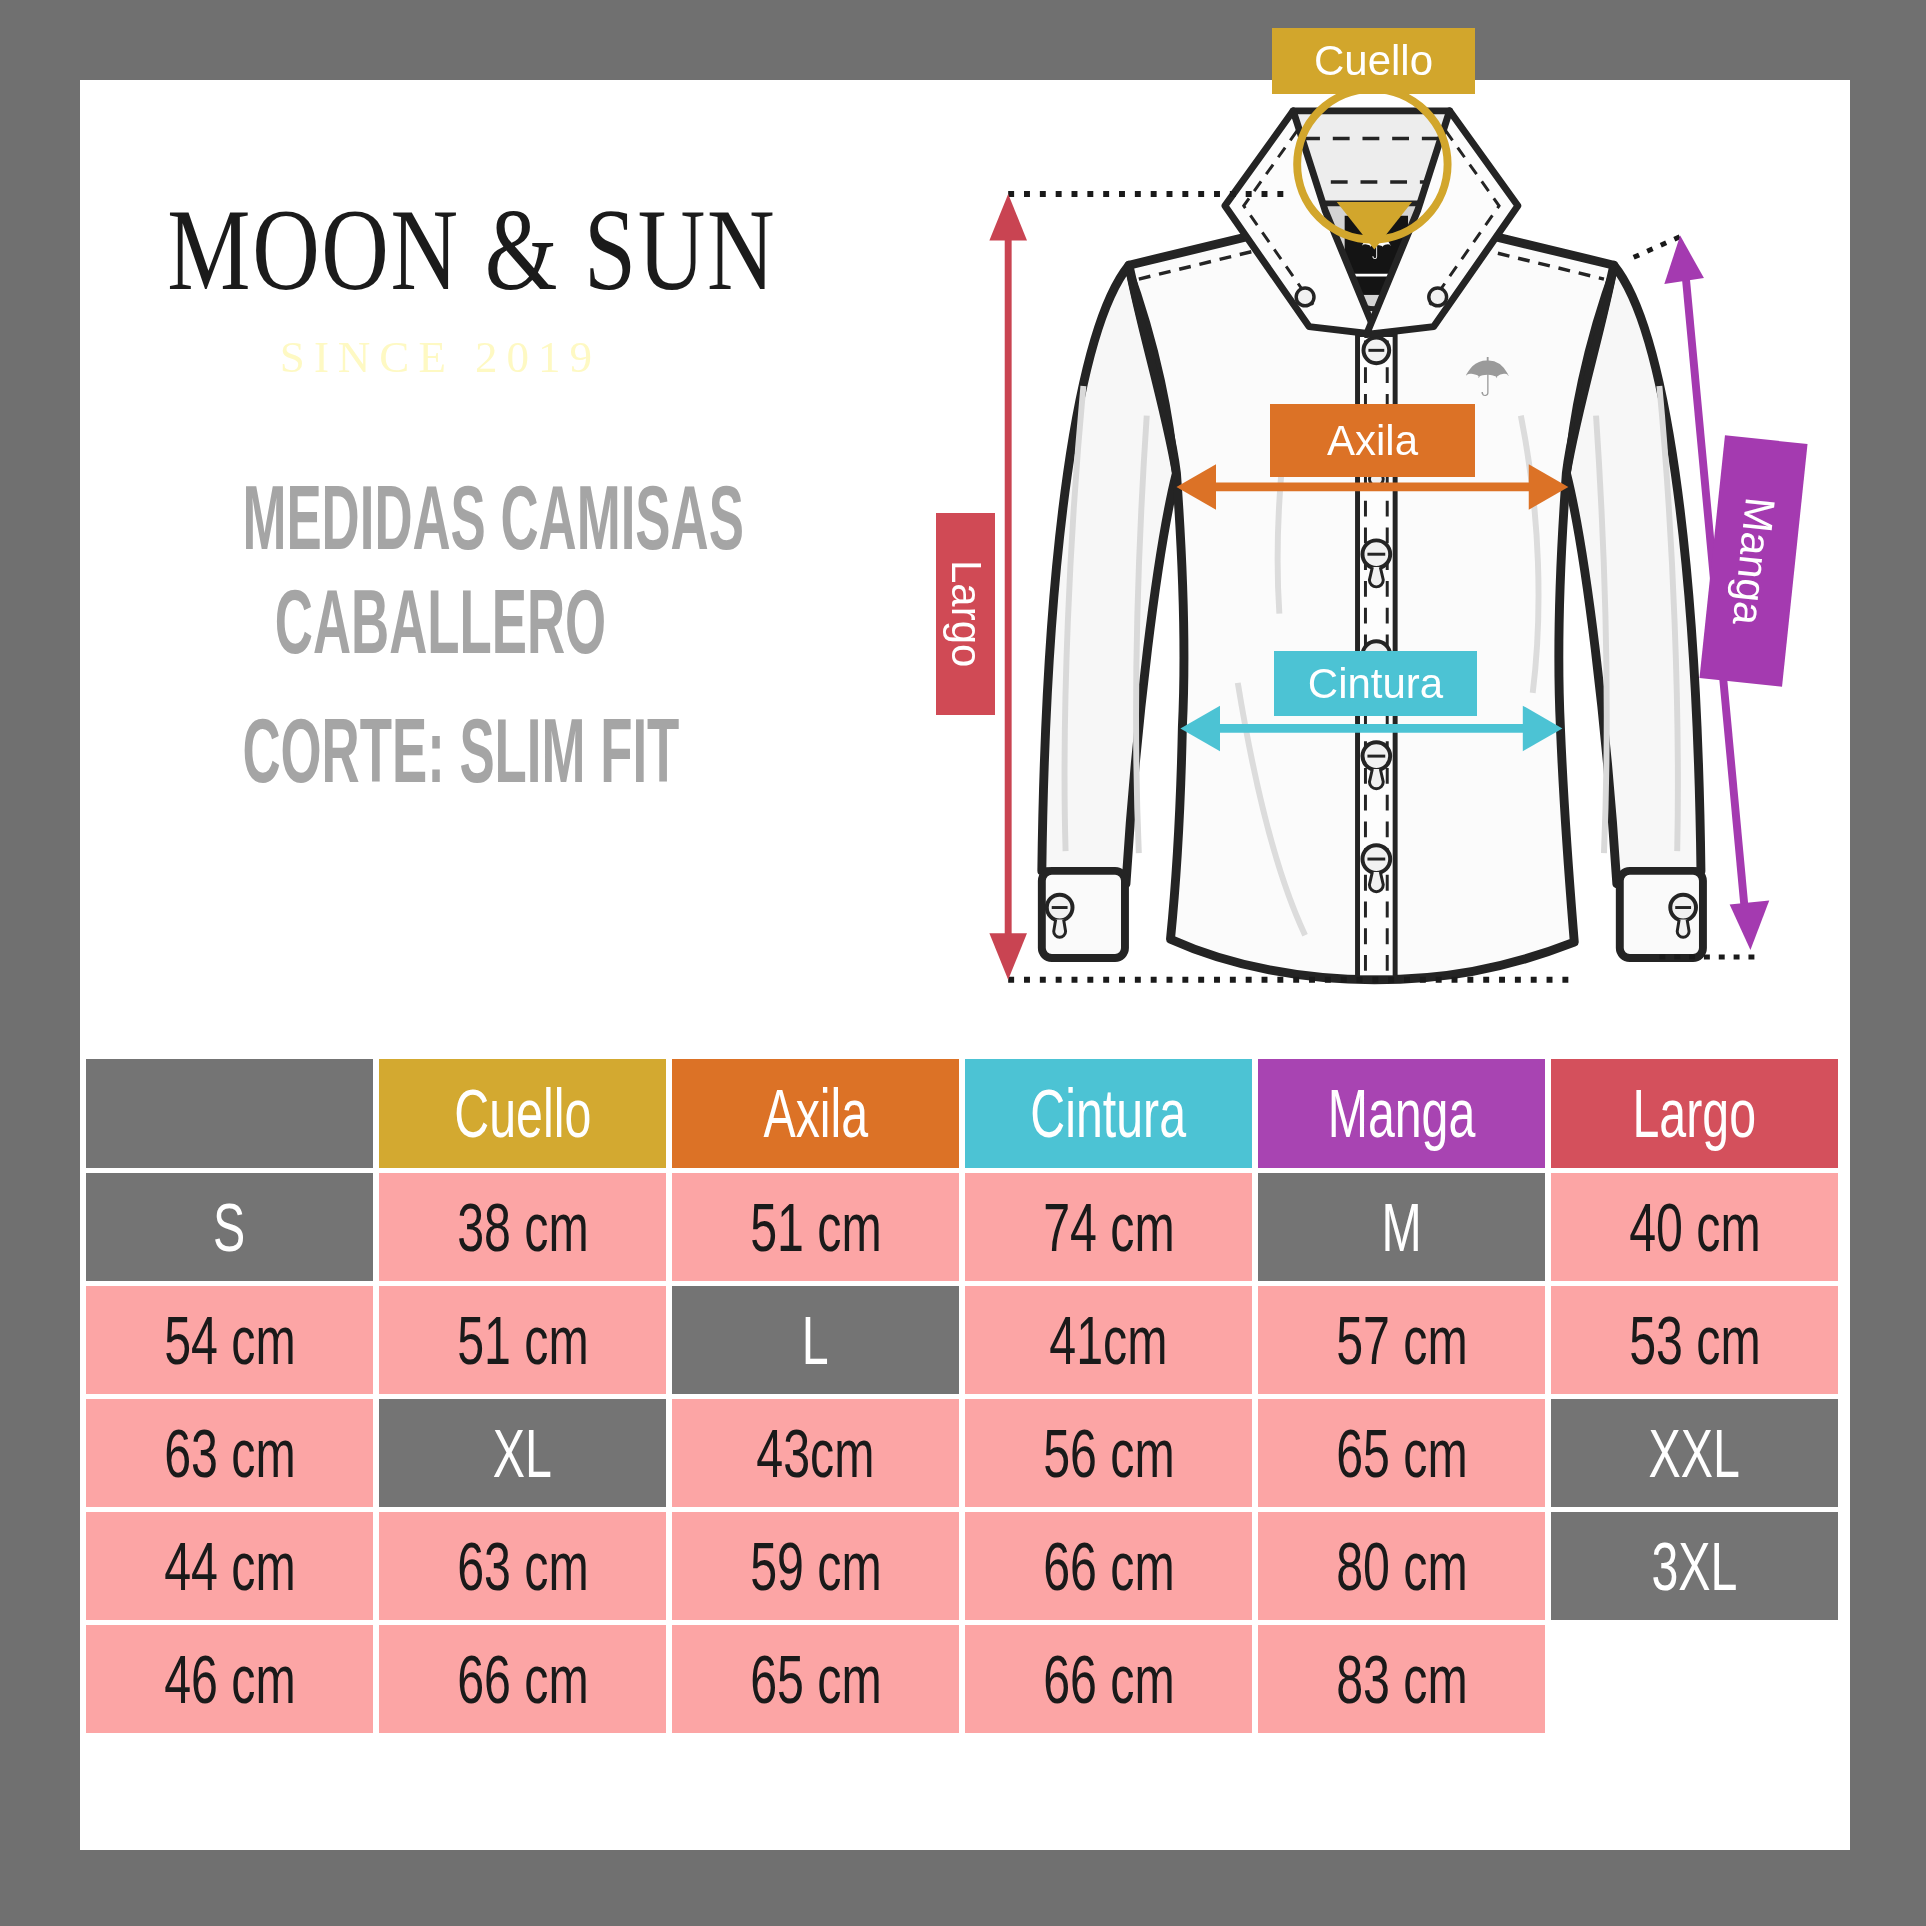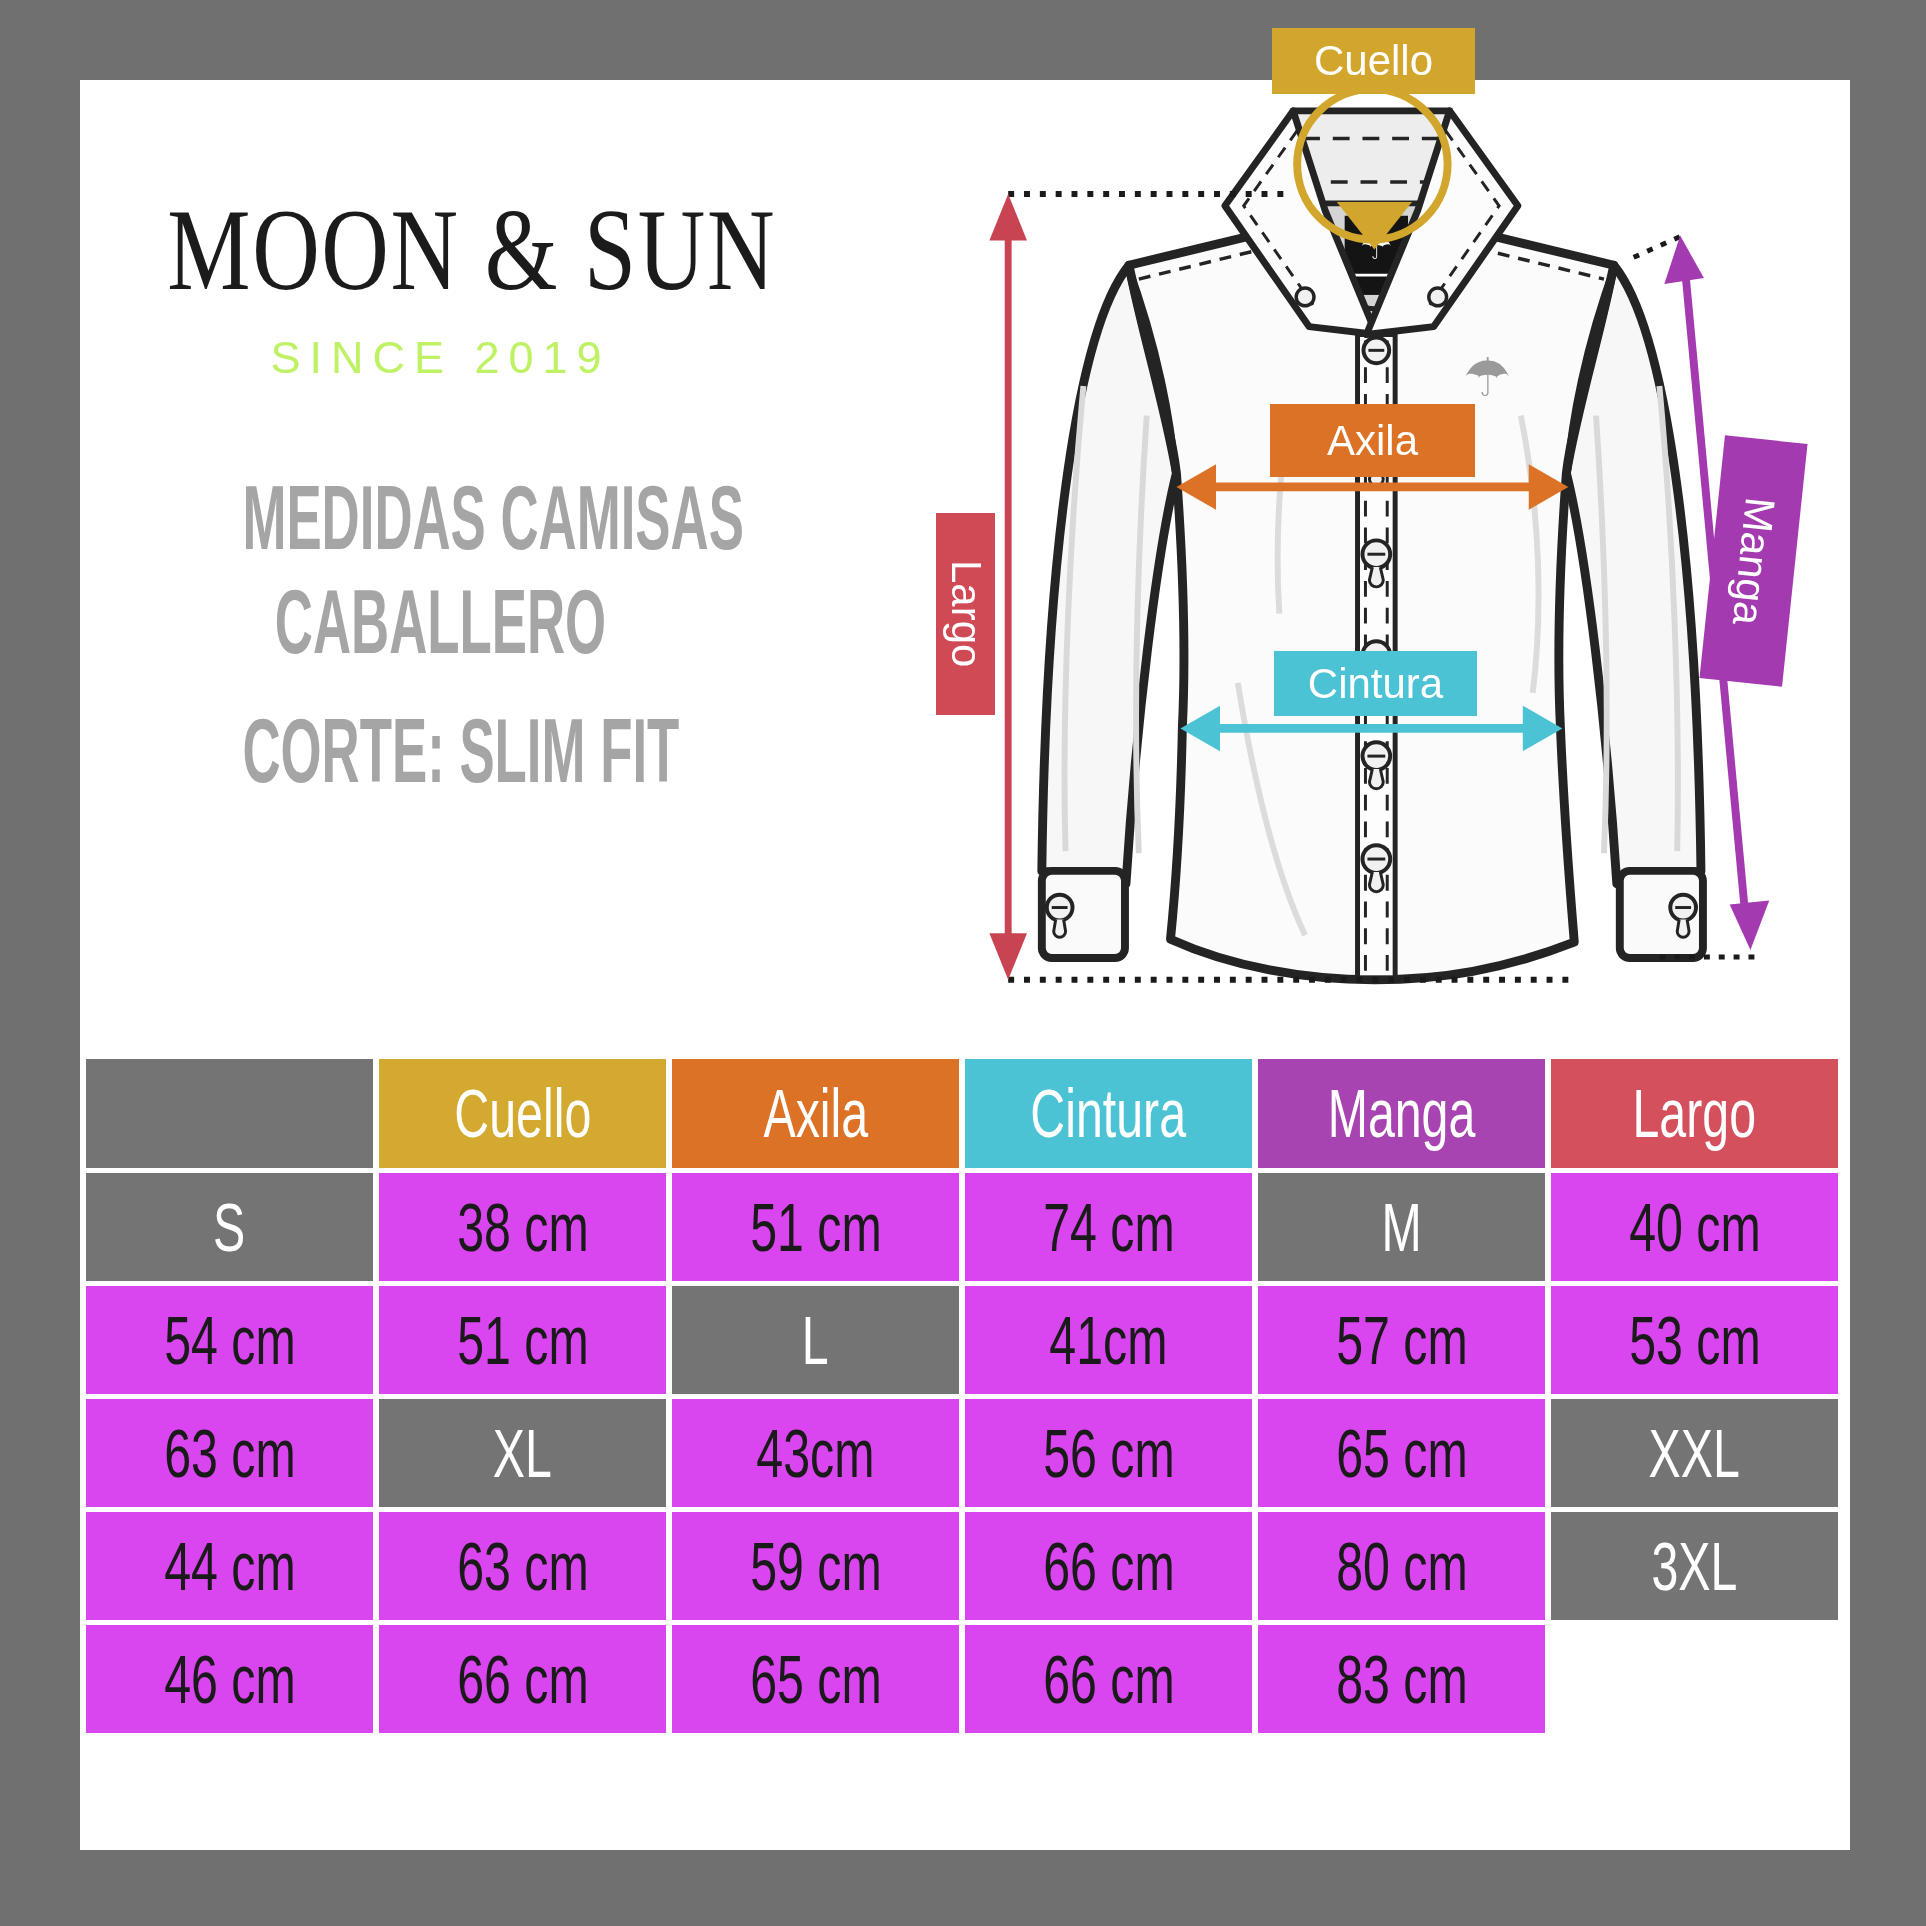--- a/index.html
+++ b/index.html
@@ -3,21 +3,21 @@
 <meta charset="utf-8">
 <style>
   html,body{margin:0;padding:0;width:1927px;height:1927px;background:#707070;
     font-family:"Liberation Sans",sans-serif;overflow:hidden;position:relative;}
   .panel{position:absolute;left:80px;top:80px;width:1770px;height:1770px;background:#ffffff;}
   
   .brand-name{position:absolute;left:99px;top:191px;width:683px;text-align:center;
     font-family:"Liberation Serif",serif;font-size:117px;color:#1b1b1b;letter-spacing:2px;
     transform:scaleX(.80);transform-origin:center;white-space:nowrap;line-height:1;}
   .brand-since{position:absolute;left:99px;top:335px;width:683px;text-align:center;
-    font-family:Liberation Sans, sans-serif;font-size:45px;color:#bef264;letter-spacing:9px;
+    font-family:Liberation Serif, serif;font-size:45px;color:#fef9c3;letter-spacing:9px;
     line-height:1;}
   .gray-head{position:absolute;left:99px;width:683px;text-align:center;color:#a5a5a5;
     font-weight:bold;font-size:91px;line-height:1;white-space:nowrap;
     transform:scaleX(.58);transform-origin:center;}
   
   .tag{position:absolute;display:flex;align-items:center;justify-content:center;
     color:#ffffff;font-size:42px;line-height:1;}
   .tag-cuello{left:1272px;top:28px;width:203px;height:66px;background:#d2a62c;}
   .tag-axila{left:1270px;top:404px;width:205px;height:73px;background:#dc7226;}
   .tag-cintura{left:1274px;top:651px;width:203px;height:65px;background:#4cc3d4;}
@@ -32,21 +32,21 @@
   .cell{display:flex;align-items:center;justify-content:center;}
   .cond{transform:scaleX(.70);transform-origin:center;white-space:nowrap;}
   .hdr{color:#ffffff;font-size:69px;}
   .hdr-blank{background:#747474;}
   .hdr-cuello{background:#d3a930;}
   .hdr-axila{background:#dc7226;}
   .hdr-cintura{background:#4cc3d4;}
   .hdr-manga{background:#a844b2;}
   .hdr-largo{background:#d4505c;}
   .size-cell{background:#747474;color:#ffffff;font-size:69px;}
-  .val-cell{background:#d946ef;color:#1a1a1a;font-size:69px;}
+  .val-cell{background:#fca5a5;color:#1a1a1a;font-size:69px;}
 </style>
 </head>
 <body>
 
 <div class="panel"></div>
 
 <div class="brand-name">MOON &amp; SUN</div>
 <div class="brand-since">SINCE 2019</div>
 <div class="gray-head" style="top:472px;">MEDIDAS CAMISAS</div>
 <div class="gray-head" style="top:576px;">CABALLERO</div>

